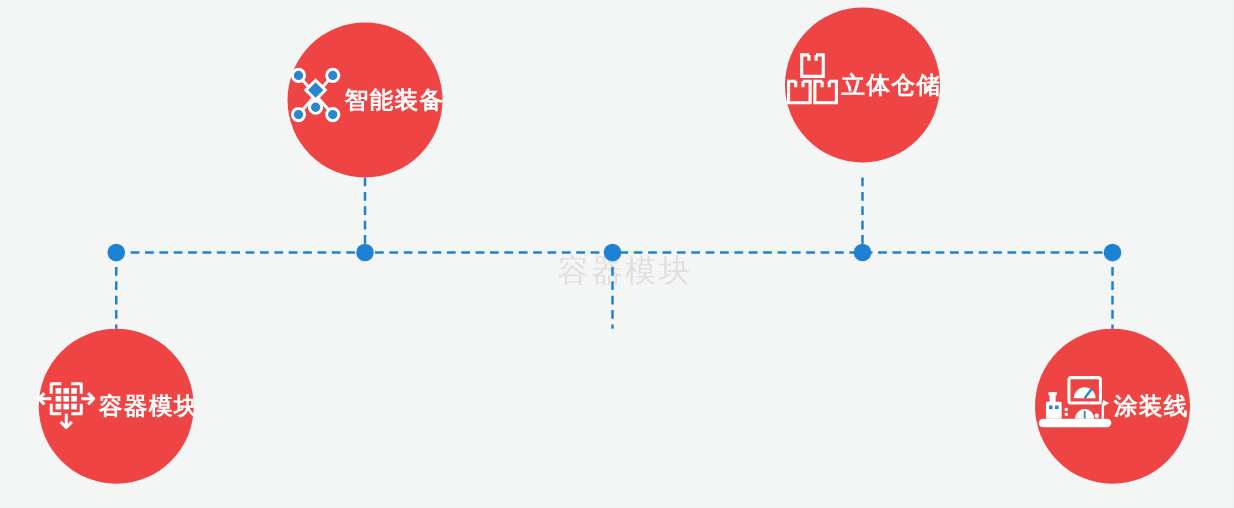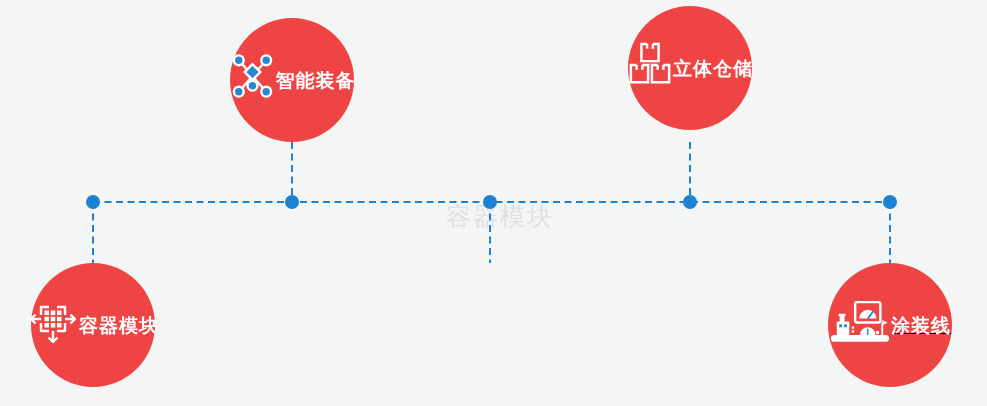--- a/index.html
+++ b/index.html
@@ -50,21 +50,21 @@
     font-weight:700;
     letter-spacing:1px;
     line-height:1;
     white-space:nowrap;
   }
   
   .pos-smart      {left:230px; top:18px;}
   .pos-warehouse  {left:628px; top:6px;}
   .pos-logistics  {left:31px;  top:263px;}
   .pos-production {left:428px; top:263px;}
-  .pos-painting   {left:828px; top:263px;text-decoration:underline;}
+  .pos-painting   {left:828px; top:263px;}
   .icon-svg{display:block;}
 </style>
 </head>
 <body>
 
 <div class="canvas">
 
   <div class="watermark">容器模块</div>
 
   <svg class="connectors" width="987" height="406" viewBox="0 0 987 406">

